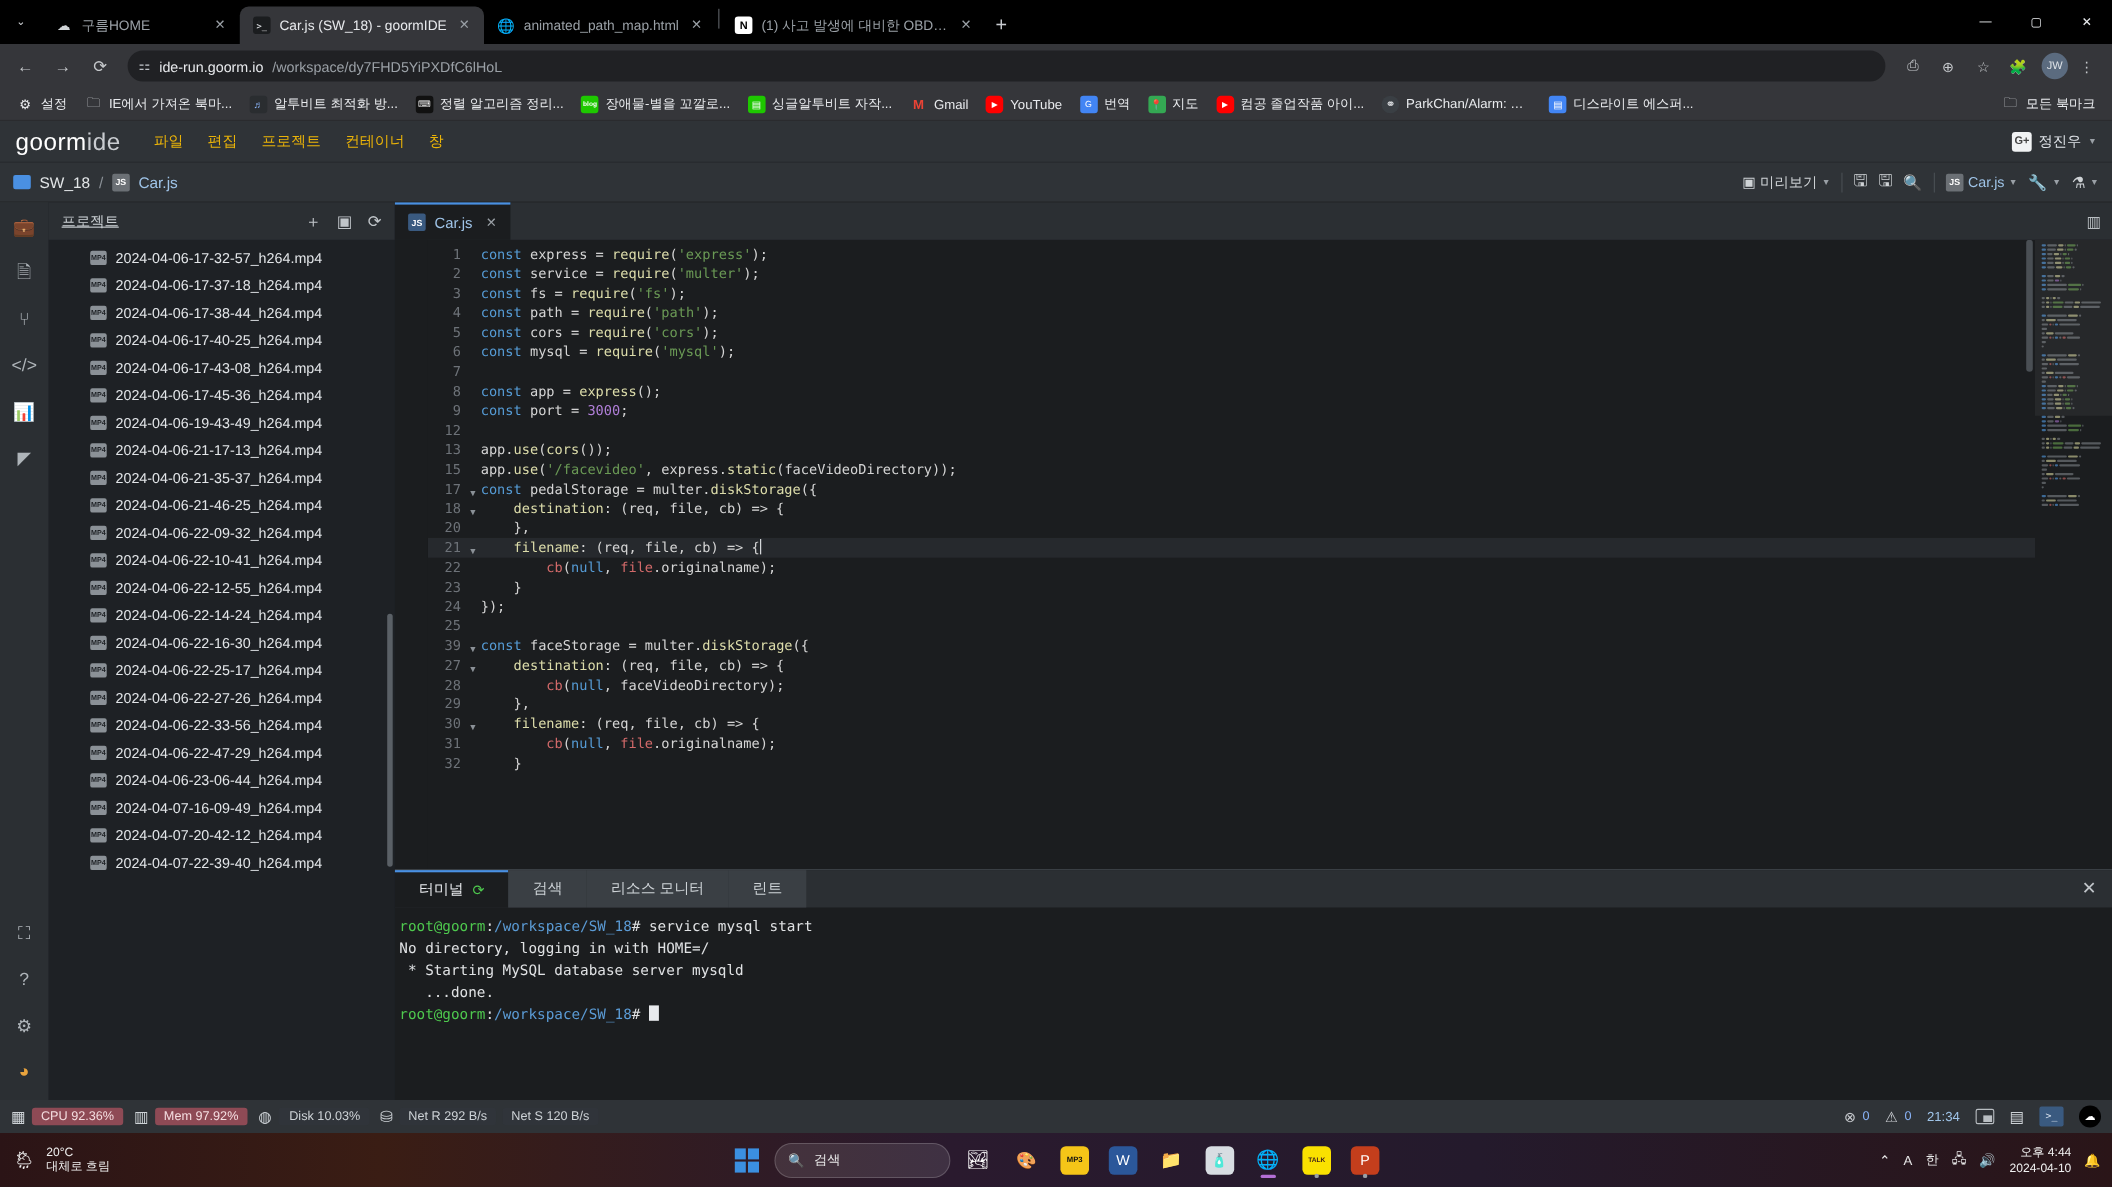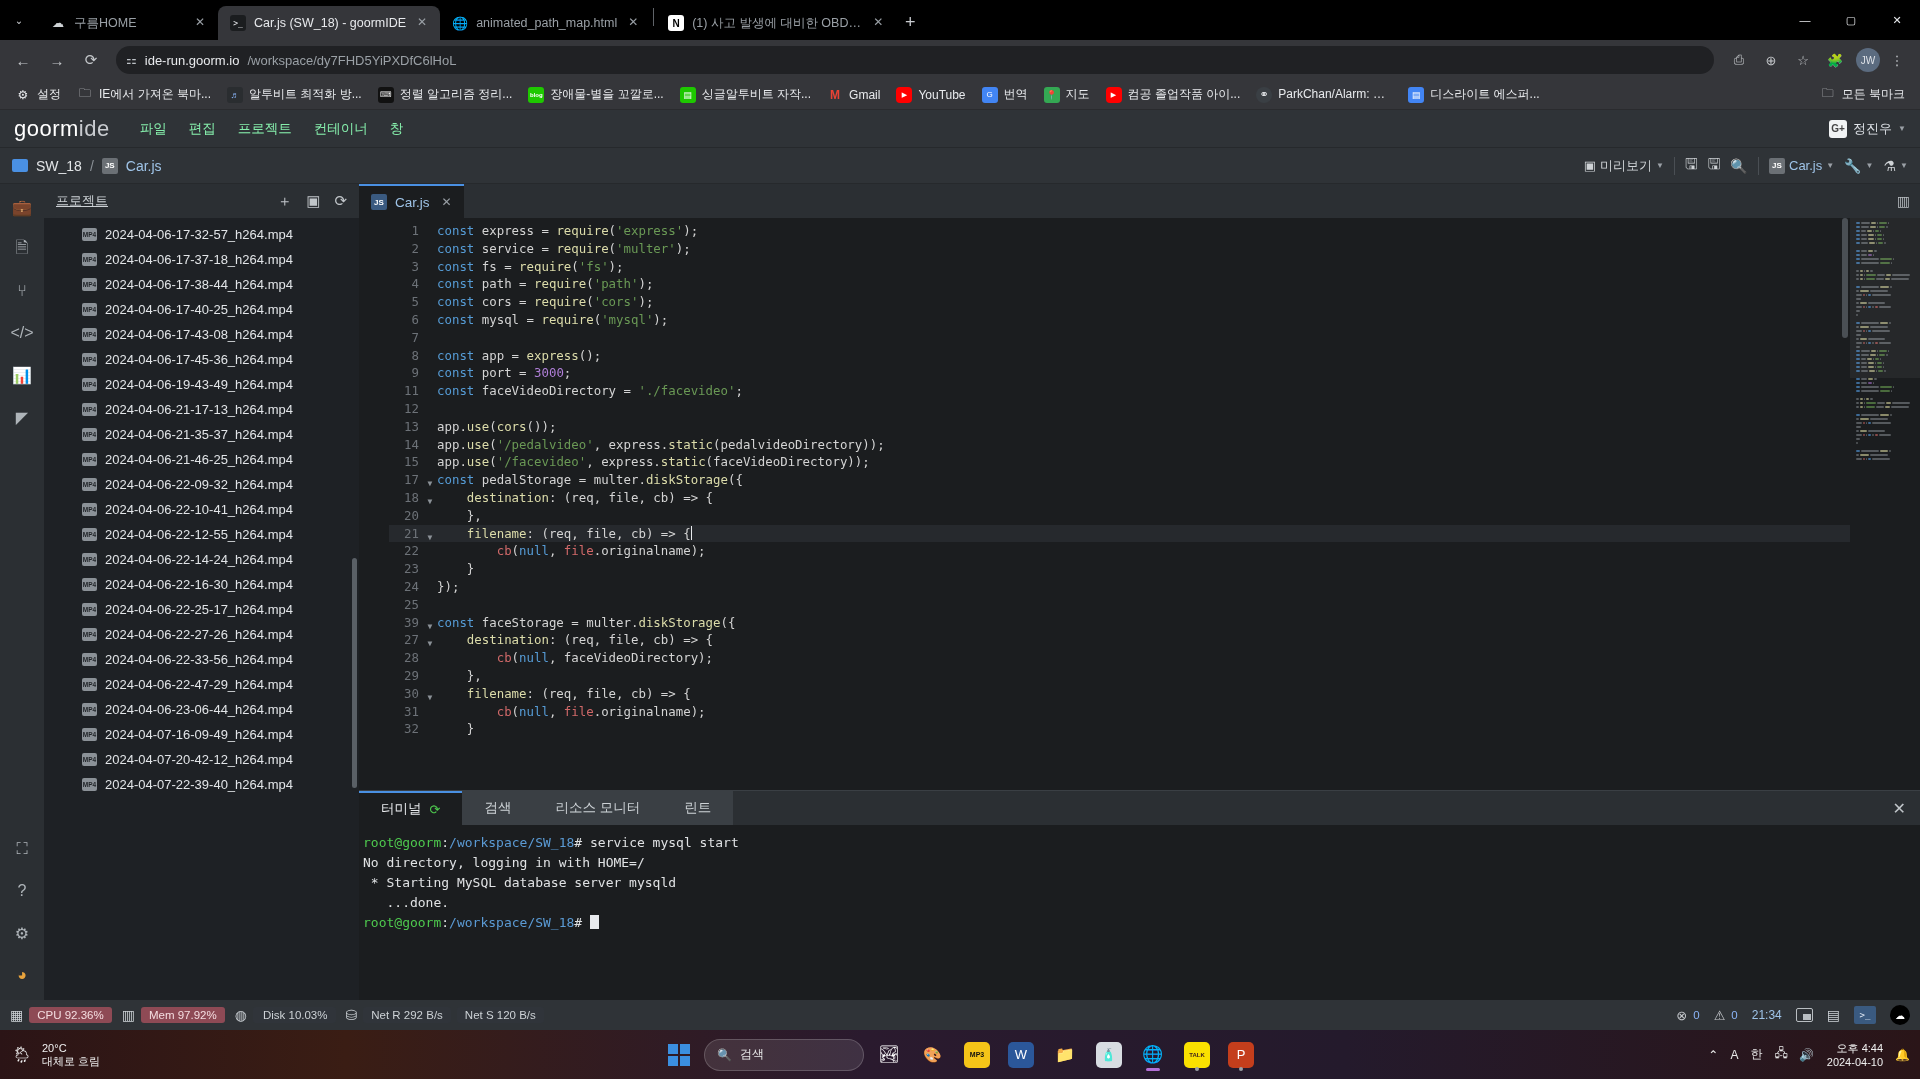--- a/index.html
+++ b/index.html
@@ -84,21 +84,21 @@
   
   .ide { flex: 1 1 auto; display: flex; flex-direction: column; background: #2f3337;
      min-height: 0; }
   .ide-menu {
     height: 38px; background: #2f3337; display: flex; align-items: center;
     padding: 0 14px; gap: 22px; flex: 0 0 38px; border-bottom: 1px solid #26292c;
   }
   .logo { font-size: 22px; color: #fff; letter-spacing: .5px; font-weight: 300;
      margin-right: 8px; }
   .logo .dim { color: #c9ccd0; }
-  .menuitem { color: #86efac; font-size: 13.5px; }
+  .menuitem { color: #eab308; font-size: 13.5px; }
   .ide-menu-right { margin-left: auto; display: flex; align-items: center; gap: 6px;
      color: #dfe3e8; font-size: 13px; }
   .gplus { width: 18px; height: 18px; background: #f1f3f4; color: #444; border-radius: 3px;
      font-size: 10px; display:flex; align-items:center; justify-content:center;
      font-weight: bold;}
 
   .ide-toolbar {
     height: 36px; background: #2f3337; display: flex; align-items: center;
     padding: 0 12px; gap: 8px; flex: 0 0 36px; border-bottom: 1px solid #26292c;
   }
@@ -582,24 +582,22 @@
           <div class="code" id="code">
               <div class="cline"><span class="lnum">1</span><span class="fold"></span><span class="ctext"><span class="kw">const</span><span class="plain"> express = </span><span class="fn">require</span><span class="plain">(</span><span class="str">'express'</span><span class="plain">);</span></span></div>
               <div class="cline"><span class="lnum">2</span><span class="fold"></span><span class="ctext"><span class="kw">const</span><span class="plain"> service = </span><span class="fn">require</span><span class="plain">(</span><span class="str">'multer'</span><span class="plain">);</span></span></div>
               <div class="cline"><span class="lnum">3</span><span class="fold"></span><span class="ctext"><span class="kw">const</span><span class="plain"> fs = </span><span class="fn">require</span><span class="plain">(</span><span class="str">'fs'</span><span class="plain">);</span></span></div>
               <div class="cline"><span class="lnum">4</span><span class="fold"></span><span class="ctext"><span class="kw">const</span><span class="plain"> path = </span><span class="fn">require</span><span class="plain">(</span><span class="str">'path'</span><span class="plain">);</span></span></div>
               <div class="cline"><span class="lnum">5</span><span class="fold"></span><span class="ctext"><span class="kw">const</span><span class="plain"> cors = </span><span class="fn">require</span><span class="plain">(</span><span class="str">'cors'</span><span class="plain">);</span></span></div>
               <div class="cline"><span class="lnum">6</span><span class="fold"></span><span class="ctext"><span class="kw">const</span><span class="plain"> mysql = </span><span class="fn">require</span><span class="plain">(</span><span class="str">'mysql'</span><span class="plain">);</span></span></div>
               <div class="cline"><span class="lnum">7</span><span class="fold"></span><span class="ctext"></span></div>
               <div class="cline"><span class="lnum">8</span><span class="fold"></span><span class="ctext"><span class="kw">const</span><span class="plain"> app = </span><span class="fn">express</span><span class="plain">();</span></span></div>
               <div class="cline"><span class="lnum">9</span><span class="fold"></span><span class="ctext"><span class="kw">const</span><span class="plain"> port = </span><span class="num">3000</span><span class="plain">;</span></span></div>
-              <div class="cline"><span class="lnum">11</span><span class="fold"></span><span class="ctext"><span class="kw">const</span><span class="plain"> faceVideoDirectory = </span><span class="str">'./facevideo'</span><span class="plain">;</span></span></div>
               <div class="cline"><span class="lnum">12</span><span class="fold"></span><span class="ctext"></span></div>
               <div class="cline"><span class="lnum">13</span><span class="fold"></span><span class="ctext"><span class="plain">app.</span><span class="fn">use</span><span class="plain">(</span><span class="fn">cors</span><span class="plain">());</span></span></div>
-              <div class="cline"><span class="lnum">14</span><span class="fold"></span><span class="ctext"><span class="plain">app.</span><span class="fn">use</span><span class="plain">(</span><span class="str">'/pedalvideo'</span><span class="plain">, express.</span><span class="fn">static</span><span class="plain">(pedalvideoDirectory));</span></span></div>
               <div class="cline"><span class="lnum">15</span><span class="fold"></span><span class="ctext"><span class="plain">app.</span><span class="fn">use</span><span class="plain">(</span><span class="str">'/facevideo'</span><span class="plain">, express.</span><span class="fn">static</span><span class="plain">(faceVideoDirectory));</span></span></div>
               <div class="cline"><span class="lnum">17</span><span class="fold">▼</span><span class="ctext"><span class="kw">const</span><span class="plain"> pedalStorage = multer.</span><span class="fn">diskStorage</span><span class="plain">({</span></span></div>
               <div class="cline"><span class="lnum">18</span><span class="fold">▼</span><span class="ctext"><span class="plain">    </span><span class="prop">destination</span><span class="plain">: (req, file, cb) =&gt; {</span></span></div>
               <div class="cline"><span class="lnum">20</span><span class="fold"></span><span class="ctext"><span class="plain">    },</span></span></div>
               <div class="cline hl"><span class="lnum">21</span><span class="fold">▼</span><span class="ctext"><span class="plain">    </span><span class="prop">filename</span><span class="plain">: (req, file, cb) =&gt; {</span><span class="cursor"></span></span></div>
               <div class="cline"><span class="lnum">22</span><span class="fold"></span><span class="ctext"><span class="plain">        </span><span class="red">cb</span><span class="plain">(</span><span class="kw">null</span><span class="plain">, </span><span class="red">file</span><span class="plain">.originalname);</span></span></div>
               <div class="cline"><span class="lnum">23</span><span class="fold"></span><span class="ctext"><span class="plain">    }</span></span></div>
               <div class="cline"><span class="lnum">24</span><span class="fold"></span><span class="ctext"><span class="plain">});</span></span></div>
               <div class="cline"><span class="lnum">25</span><span class="fold"></span><span class="ctext"></span></div>
               <div class="cline"><span class="lnum">39</span><span class="fold">▼</span><span class="ctext"><span class="kw">const</span><span class="plain"> faceStorage = multer.</span><span class="fn">diskStorage</span><span class="plain">({</span></span></div>

